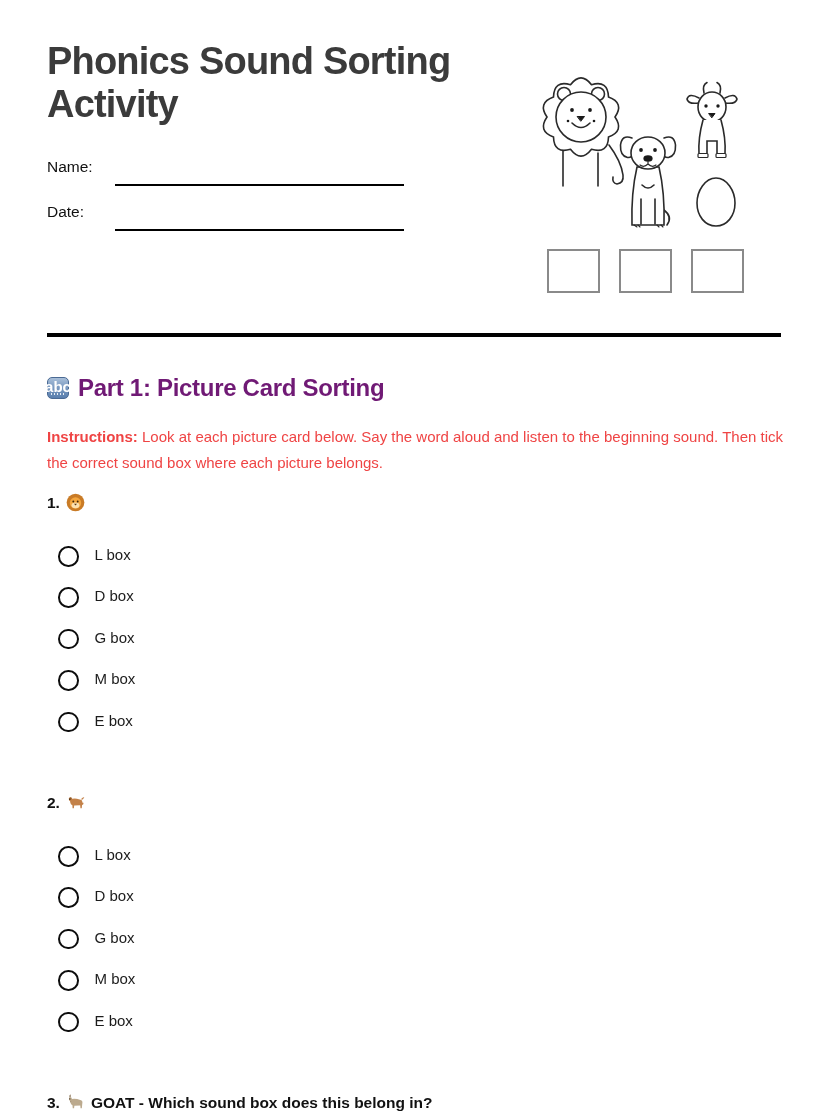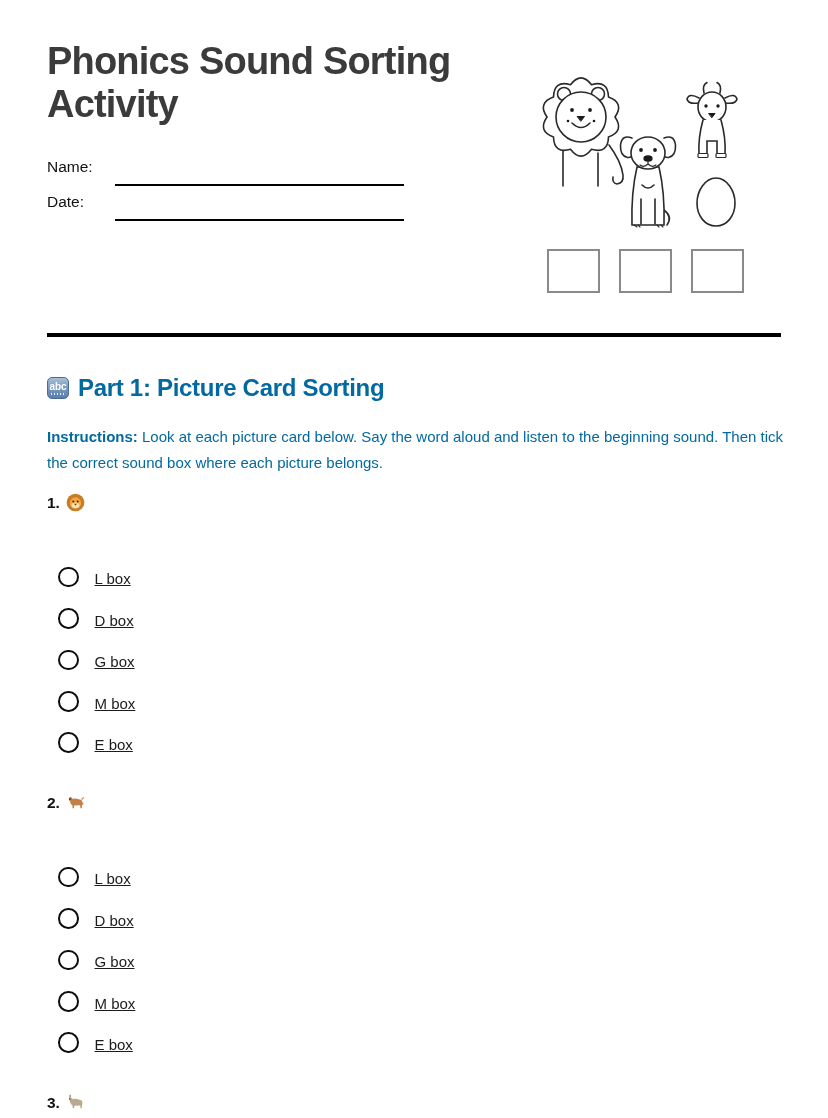--- a/index.html
+++ b/index.html
@@ -31,55 +31,55 @@
   .rule{left:47px;top:333px;width:734px;height:4px;background:#000;}
 
   
   .part-head{left:47px;top:374px;display:flex;align-items:center;gap:9px;}
   .abc-icon{
     width:22px;height:22px;border-radius:5px;flex:0 0 auto;
     background:linear-gradient(180deg,#a9bfd9 0%,#7d9cc2 45%,#5a7fae 100%);
     border:1px solid #4a6a94;box-sizing:border-box;
     display:flex;flex-direction:column;align-items:center;justify-content:center;
   }
-  .abc-icon .abc-txt{color:#fff;font-size:10px;font-weight:bold;line-height:10px;letter-spacing:0;}
+  .abc-icon .abc-txt{color:#fff;font-size:15px;font-weight:bold;line-height:10px;letter-spacing:0;}
   .abc-icon .abc-dots{width:14px;height:2px;margin-top:1px;
     background:repeating-linear-gradient(90deg,#e8eef5 0 1px,transparent 1px 3px);}
-  .part-title{font-size:24px;font-weight:bold;color:#0369a1;letter-spacing:-0.3px;}
-
-  
-  .instructions{left:47px;top:424px;width:742px;font-size:15px;line-height:25.5px;color:#0369a1;}
+  .part-title{font-size:24px;font-weight:bold;color:#701a75;letter-spacing:-0.3px;}
+
+  
+  .instructions{left:47px;top:424px;width:742px;font-size:15px;line-height:25.5px;color:#ef4444;}
   .instructions .ilabel{font-weight:bold;}
 
   
   .question{left:47px;width:742px;}
   .qhead{display:flex;align-items:center;gap:6px;font-size:15.5px;line-height:21px;font-weight:bold;color:#111;}
   .qemoji{width:19px;height:19px;flex:0 0 auto;}
   .qemoji svg{display:block;}
   .options{margin-top:33px;}
-  .opt{height:41.4px;display:flex;align-items:flex-end;padding-left:11px;text-decoration:underline;}
+  .opt{height:41.4px;display:flex;align-items:flex-start;padding-left:11px;}
   .radio{
     width:16.5px;height:16.5px;border:2.6px solid #0d0d0d;border-radius:50%;
     background:#fff;flex:0 0 auto;box-sizing:content-box;
   }
   .optlabel{margin-left:16px;font-size:15px;color:#1c1c1c;}
 </style>
 </head>
 <body>
 
 <div class="page">
 
   <h1 class="abs title" style="margin:0;">Phonics Sound Sorting Activity</h1>
 
   <div class="abs fieldrow" style="top:158px;">
     <span class="flabel">Name:</span>
     <span class="uline"></span>
   </div>
 
-  <div class="abs fieldrow" style="top:193px;">
+  <div class="abs fieldrow" style="top:203px;">
     <span class="flabel">Date:</span>
     <span class="uline"></span>
   </div>
 
   <div class="abs graphic">
     <svg width="215" height="170" viewBox="0 0 215 170" fill="none" stroke="#2a2a2a" stroke-width="1.6" stroke-linecap="round">
 
       <g>
         <path d="M74 80 Q86 96 88 110 Q89 118 82 119 Q77 118 78 112" fill="none"></path>
         <path d="M28 86 V121 M63 88 V121" fill="none"></path>
@@ -224,16 +224,17 @@
     <div class="qhead">
       <span>3.</span>
       <span class="qemoji">
         <svg viewBox="0 0 20 20" width="19" height="19">
           <path d="M3.6 4.8 Q3.1 2.4 4.8 1.4 Q5.2 3.4 4.8 4.7 Z" fill="#8b7355"></path>
           <path d="M3.2 5 Q4.8 3.8 5.9 5 L6.2 6.2 Q9 5.6 11.8 6.4 L15.8 7.6 Q17.4 8.2 17.3 9.8 L17 12.6 L16.7 16 H15.3 L15 13.2 L8.8 13.3 L8.5 16 H7.1 L6.8 12.8 Q5 12.2 4.7 10 L4.5 8.8 Q2.8 8.2 3.2 5 Z" fill="#bcaa8e"></path>
           <path d="M4.7 8.4 L4.4 10.2 L5.6 8.8 Z" fill="#8b7355"></path>
           <circle cx="4" cy="6.2" r="0.6" fill="#33210e"></circle>
         </svg>
       </span>
+      <span>GOAT - Which sound box does this belong in?</span>
     </div>
   </section>
 
 </div>
 
 </body></html>

